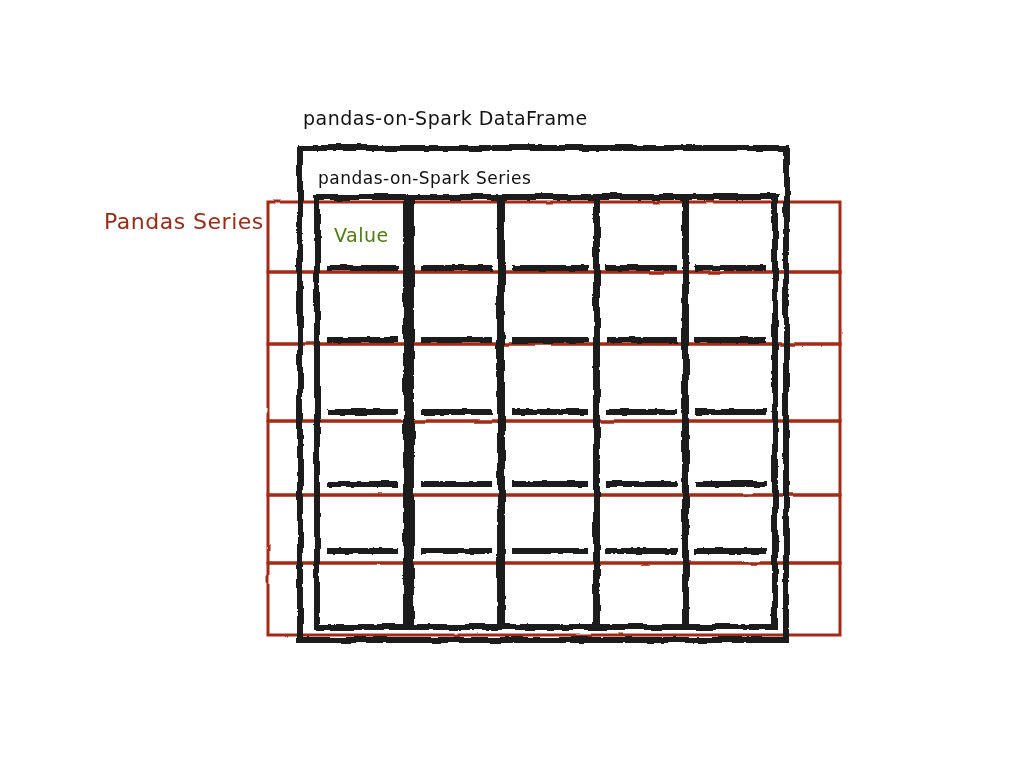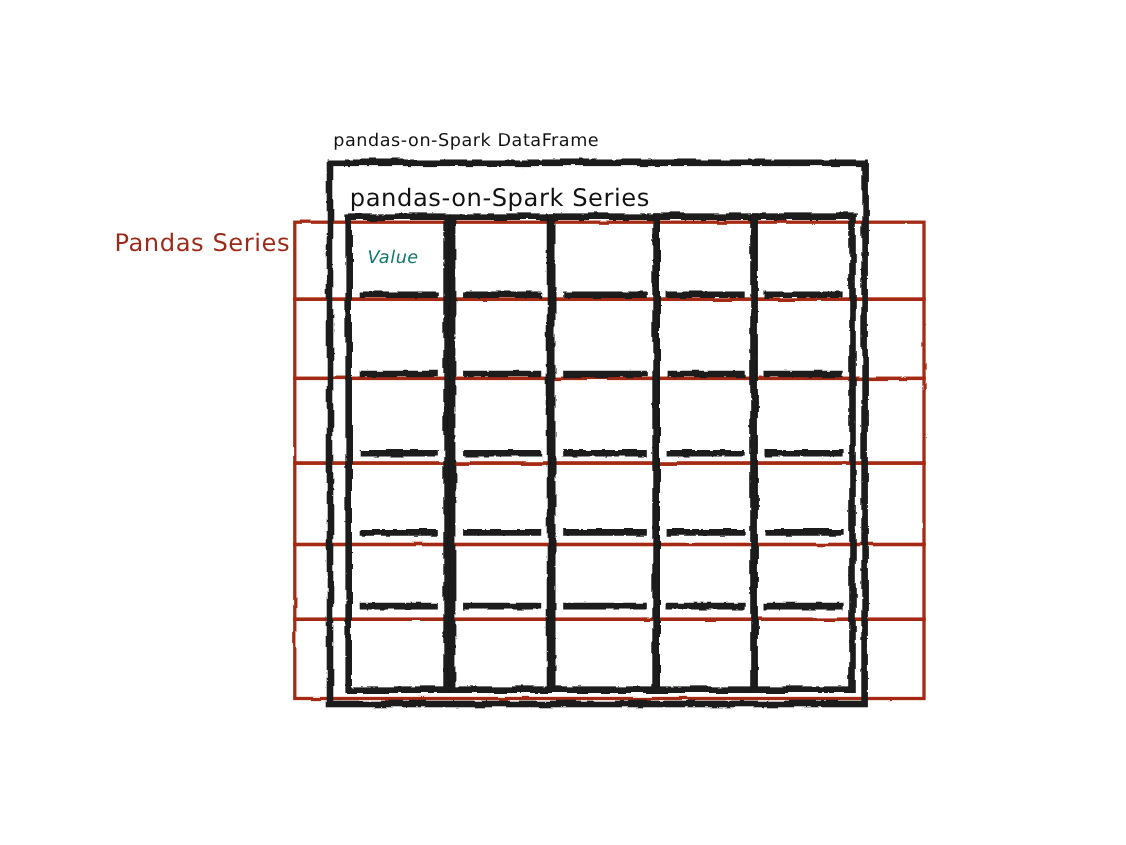--- a/index.html
+++ b/index.html
@@ -24,38 +24,37 @@
   }
 
   .label {
     position: absolute;
     white-space: nowrap;
     letter-spacing: 0.5px;
   }
 
   .label-dataframe {
     left: 303px;
-    top: 118px;
-    font-size: 16px;
+    top: 107px;
+    font-size: 19px;
     color: #111111;
   }
 
   .label-series {
     left: 318px;
     top: 168px;
-    font-size: 22px;
+    font-size: 17px;
     color: #111111;
   }
 
   .label-value {
     left: 334px;
     top: 224px;
-    font-size: 16px;
-    color: #0f766e;
-    font-style: italic;
+    font-size: 19px;
+    color: #4d7c0f;
   }
 
   .label-pandas-series {
     left: 104px;
     top: 209px;
     font-size: 22px;
     color: #9c2a18;
   }
 </style>
 </head>

